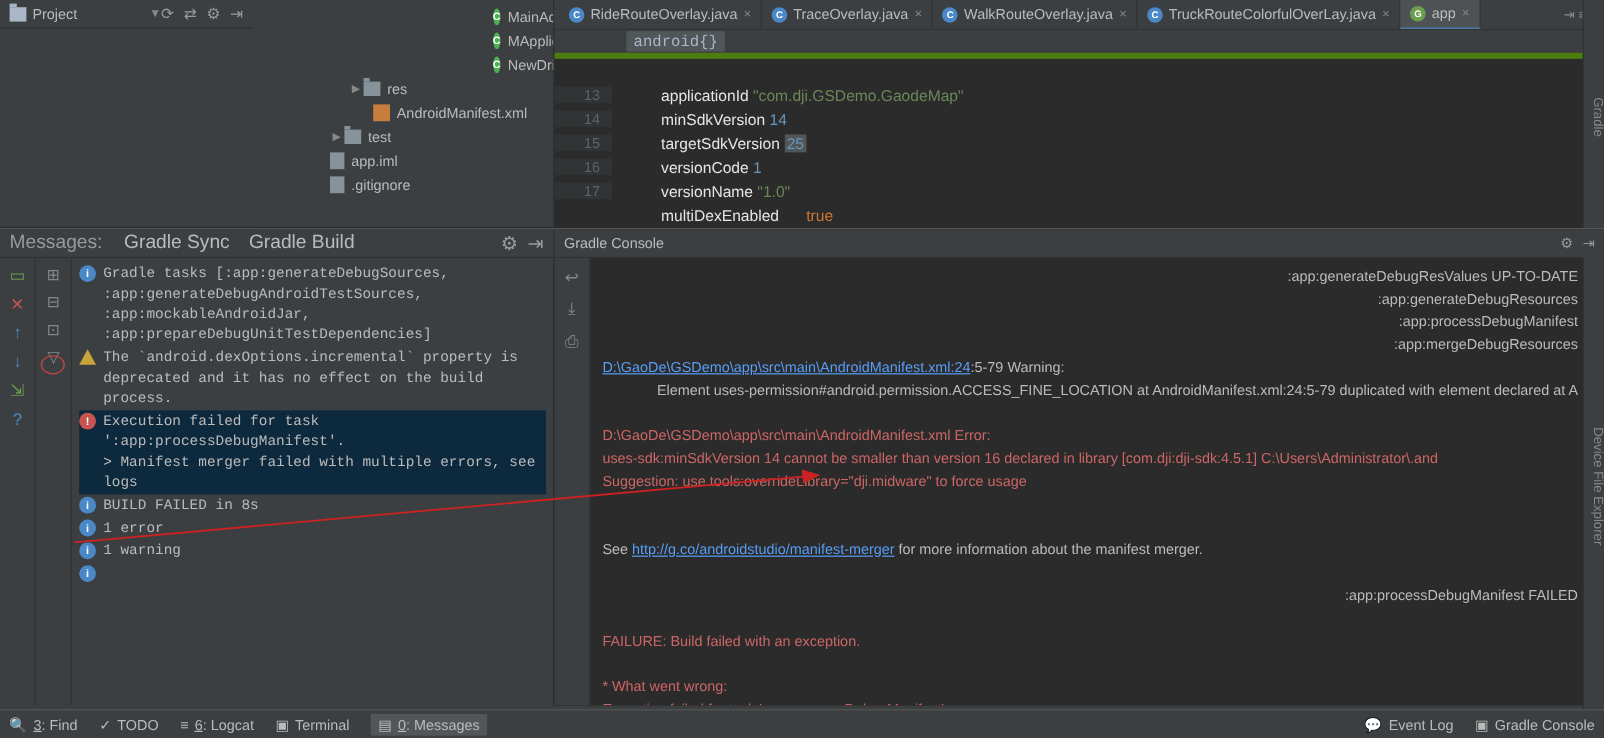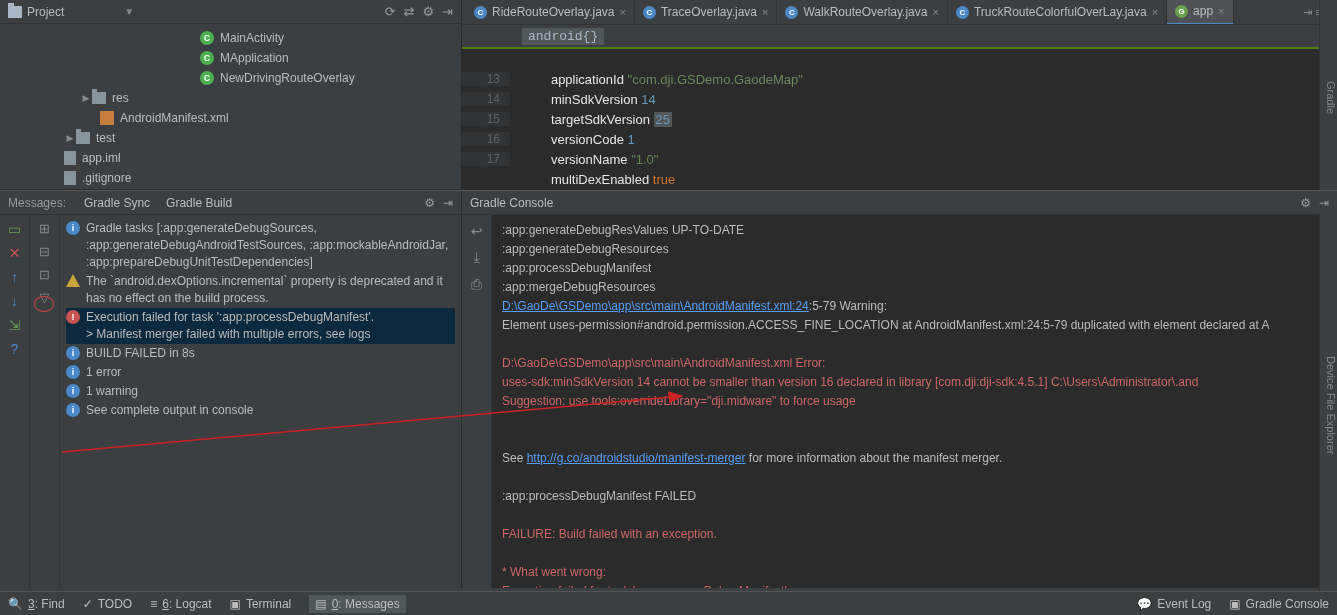--- a/index.html
+++ b/index.html
@@ -1,19 +1,19 @@
 <!DOCTYPE html>
 <html><head>
 <meta charset="utf-8">
 <style>
 * { margin:0; padding:0; box-sizing:border-box; font-family:"Segoe UI",Arial,sans-serif; }
 body { background:#3c3f41; color:#bbb; overflow:hidden; width:1337px; height:615px; position:relative; font-size:12px; }
 
 .top-split { display:flex; height:190px; border-bottom:1px solid #2b2b2b; }
-.left { width:462px; border-right:1px solid #2b2b2b; display:flex; flex-direction:column; }
+.left { width:462px; border-right:1px solid #2b2b2b; display:flex; flex-direction:row; }
 .right { flex:1; display:flex; flex-direction:column; position:relative; }
 
 .proj-hdr { height:24px; background:#3c3f41; display:flex; align-items:center; padding:0 8px; border-bottom:1px solid #323232; }
 .proj-hdr .folder-ico { width:14px; height:12px; background:#a9b7c6; margin-right:5px; position:relative; }
 .proj-hdr .folder-ico::before{content:"";position:absolute;top:-3px;left:0;width:6px;height:3px;background:#a9b7c6;}
 .proj-hdr .ttl { flex:0 0 auto; color:#bbb; }
 .proj-hdr .drop{ margin-left:60px; color:#888; font-size:10px;}
 .proj-hdr .tools { margin-left:auto; display:flex; gap:8px; color:#999; }
 .proj-hdr .tools span{ cursor:pointer; font-size:13px;}
 
@@ -30,61 +30,61 @@
 
 .tabs { height:25px; background:#3c3f41; display:flex; align-items:center; border-bottom:1px solid #323232; overflow:hidden; padding-left:4px;}
 .tab { height:25px; display:flex; align-items:center; padding:0 8px; gap:5px; color:#bbb; border-right:1px solid #323232; font-size:12px; cursor:pointer;}
 .tab.active { background:#4e5254; border-bottom:2px solid #4a88c7; }
 .tab .close{ color:#888; font-size:11px;}
 .tab .jico{ width:13px; height:13px; border-radius:50%; background:#4a88c7; color:#fff; font-size:8px; display:inline-flex; align-items:center; justify-content:center; font-weight:bold;}
 .tab .gico{ width:13px; height:13px; border-radius:50%; background:#6a9f4d; color:#fff; font-size:8px; display:inline-flex; align-items:center; justify-content:center; font-weight:bold;}
 .tablast{height:25px;display:flex;align-items:center;padding:0 6px;color:#888;font-size:11px;margin-left:auto;}
 
 .editor { flex:1; background:#2b2b2b; font-family:"Courier New",monospace; font-size:13px; overflow:hidden; position:relative;}
-.breadcrumb{height:24px;background:#3c3f41;border-bottom:2px solid #4d7c0f;display:flex;align-items:center;padding-left:60px;}
+.breadcrumb{height:24px;background:#3c3f41;border-bottom:5px solid #4d7c0f;display:flex;align-items:center;padding-left:60px;}
 .bc-box{background:#515658;padding:1px 6px;color:#a9b7c6;font-family:"Courier New",monospace;font-size:13px;}
 .code-line { display:flex; height:20px; align-items:center; }
 .gutter { width:48px; text-align:right; padding-right:10px; color:#606366; font-size:12px; background:#313335; flex-shrink:0;}
 .code { padding-left:12px; white-space:pre; }
-.kw{color:#cc7832;} .str{color:#6a8759;} .id{color:#e5e5e5;} .num{color:#6897bb;} .pl{color:#a9b7c6;}
+.kw{color:#cc7832;margin-left:19px;} .str{color:#6a8759;} .id{color:#e5e5e5;} .num{color:#6897bb;} .pl{color:#a9b7c6;}
 .hl{background:#515658;padding:0 2px;}
 .editor-margin{position:absolute;right:4px;top:24px;bottom:0;width:10px;}
 .editor-margin .w1{position:absolute;top:20px;width:8px;height:8px;background:#cbba58;}
 .editor-margin .w2{position:absolute;top:34px;width:8px;height:8px;background:#cc6666;}
 
 .bottom-split{display:flex;height:398px;border-top:1px solid #555;}
 .msg-pane{width:462px;border-right:1px solid #2b2b2b;background:#3c3f41;display:flex;flex-direction:column;}
-.msg-hdr{height:24px;background:#3c3f41;border-bottom:1px solid #323232;display:flex;align-items:center;padding:0 8px;font-size:12px;}
+.msg-hdr{height:24px;background:#3c3f41;border-bottom:1px solid #323232;display:flex;align-items:center;padding:0 8px;font-size:16px;}
 .msg-hdr .lbl{color:#999;margin-right:10px;}
 .msg-hdr .tbtn{padding:0 8px;color:#bbb;cursor:pointer;}
 .msg-hdr .tools{margin-left:auto;display:flex;gap:8px;color:#999;}
 .msg-body{flex:1;display:flex;overflow:hidden;}
 .msg-gutL{width:30px;background:#3c3f41;border-right:1px solid #323232;display:flex;flex-direction:column;align-items:center;gap:8px;padding-top:6px;}
 .msg-gutL span{font-size:14px;cursor:pointer;}
 .gx{color:#c75450;}
 .msg-gutR{width:30px;background:#3c3f41;border-right:1px solid #323232;display:flex;flex-direction:column;align-items:center;gap:8px;padding-top:6px;}
 .msg-gutR span{font-size:13px;cursor:pointer;color:#888;}
 .red-circle{display:inline-block;width:20px;height:16px;border:1px solid #cc4444;border-radius:50%;position:absolute;left:34px;top:296px;pointer-events:none;}
 .msg-list{flex:1;overflow:hidden;padding:4px 6px;}
 .msg-row{display:flex;align-items:flex-start;gap:6px;padding:1px 0;font-size:12px;line-height:17px;}
 .msg-row.sel{background:#0d293e;}
 .mi{width:14px;height:14px;border-radius:50%;display:inline-flex;align-items:center;justify-content:center;font-size:9px;font-weight:bold;flex-shrink:0;margin-top:1px;}
 .mi.info{background:#4a88c7;color:#fff;}
 .mi.warn{width:0;height:0;border-left:7px solid transparent;border-right:7px solid transparent;border-bottom:13px solid #c9a33b;border-radius:0;position:relative;}
 .mi.err{background:#c75450;color:#fff;}
-.msg-txt{flex:1;color:#bbb;}
+.msg-txt{flex:1;color:#bbb;font-family:Liberation Mono, monospace;}
 
 .con-pane{flex:1;background:#2b2b2b;display:flex;flex-direction:column;}
 .con-hdr{height:24px;background:#3c3f41;border-bottom:1px solid #323232;display:flex;align-items:center;padding:0 8px;font-size:12px;color:#bbb;}
 .con-hdr .tools{margin-left:auto;display:flex;gap:8px;color:#999;}
 .con-body{flex:1;display:flex;overflow:hidden;}
 .con-gut{width:30px;background:#3c3f41;border-right:1px solid #323232;display:flex;flex-direction:column;align-items:center;gap:10px;padding-top:8px;}
 .con-gut span{color:#888;font-size:14px;cursor:pointer;}
 .con-text{flex:1;padding:6px 10px;font-family:"Courier New",monospace;font-size:12px;line-height:19px;overflow:hidden;white-space:nowrap;}
-.con-text .pl{color:#bbb;}
+.con-text .pl{color:#bbb;text-align:right;}
 .con-text .link{color:#589df6;text-decoration:underline;cursor:pointer;}
 .con-text .err{color:#cc6666;}
 .con-rmargin{width:12px;position:relative;}
 .con-rmargin .gm{position:absolute;right:2px;width:8px;height:8px;background:#6a8759;}
 .con-rmargin .wm{position:absolute;right:2px;width:8px;height:8px;background:#c9a33b;}
 
 .status{position:absolute;bottom:0;left:0;right:0;height:24px;background:#3c3f41;border-top:1px solid #555;display:flex;align-items:center;padding:0 8px;font-size:12px;gap:18px;}
 .status .sb{display:flex;align-items:center;gap:5px;cursor:pointer;color:#bbb;}
 .status .sb u{text-decoration:underline;}
 .status .sb .ico{font-size:12px;}
@@ -267,21 +267,20 @@
           <div class="msg-row">
             <span class="mi info">i</span>
             <div class="msg-txt">1 error</div>
           </div>
           <div class="msg-row">
             <span class="mi info">i</span>
             <div class="msg-txt">1 warning</div>
           </div>
           <div class="msg-row">
             <span class="mi info">i</span>
-            <div class="msg-txt">See complete output in console</div>
           </div>
         </div>
     </div>
   </div>
   <div class="con-pane">
     <div class="con-hdr">
       <span>Gradle Console</span>
       <div class="tools">
           <span>⚙</span>
           <span>⇥</span>

